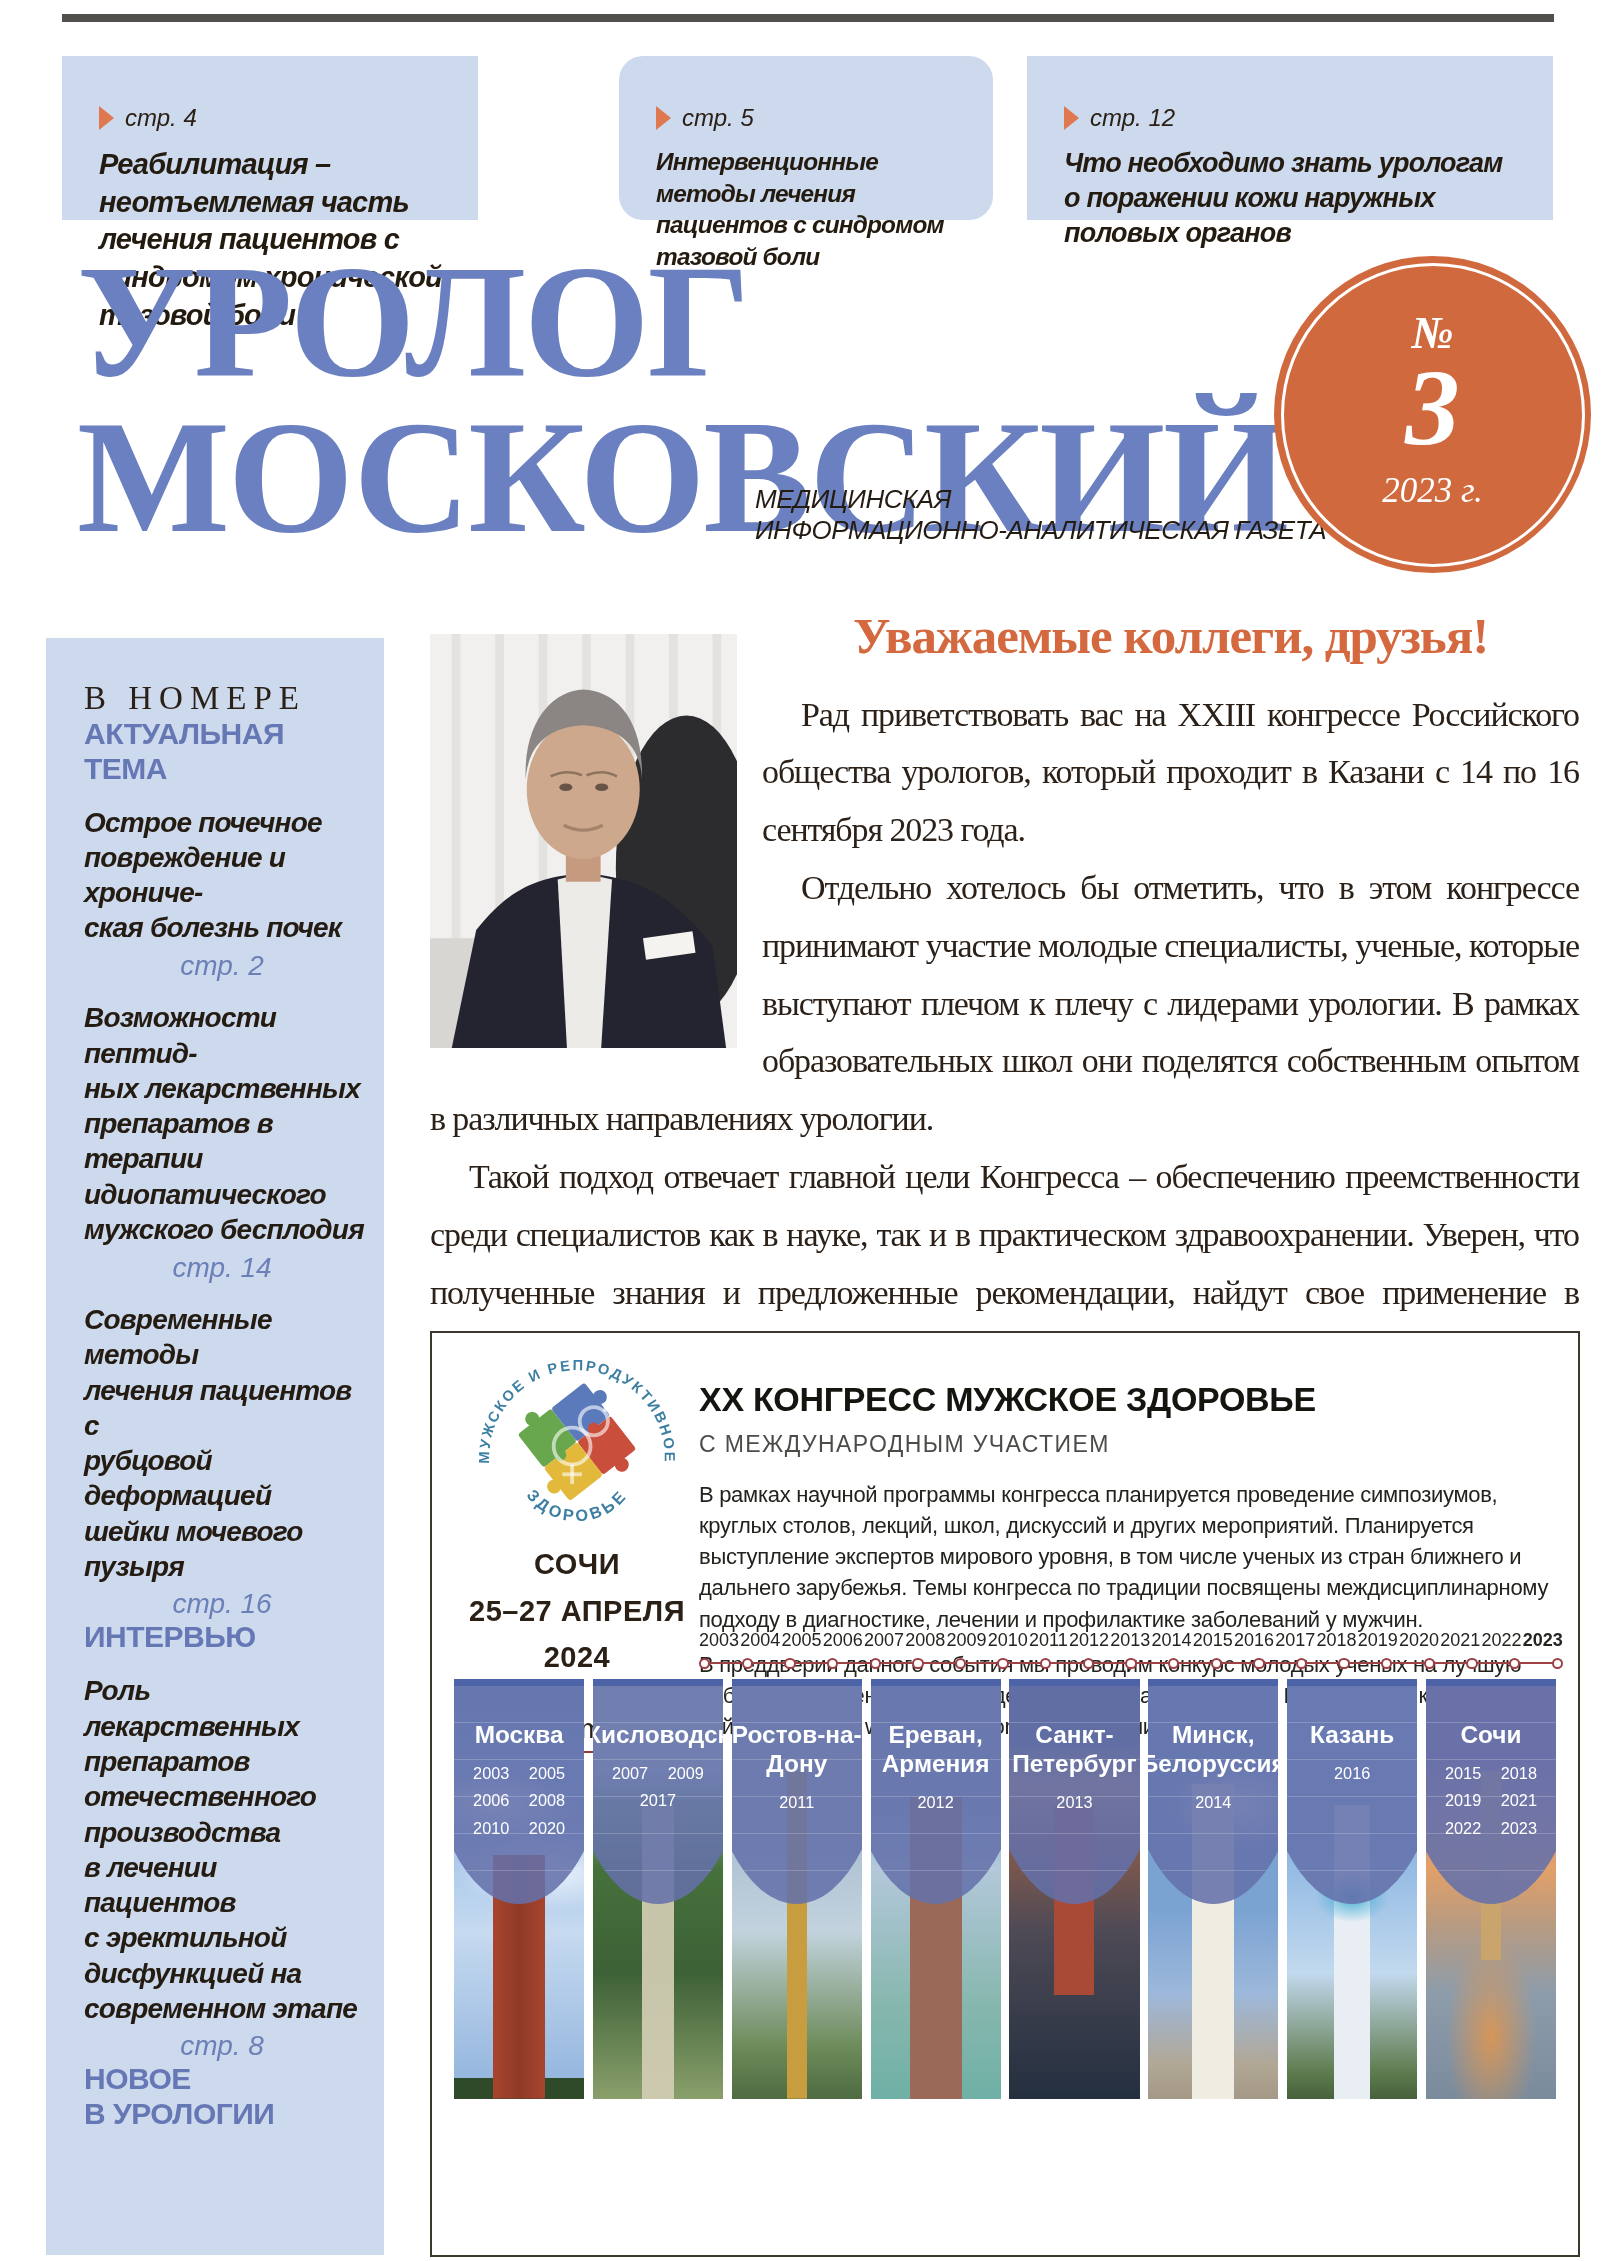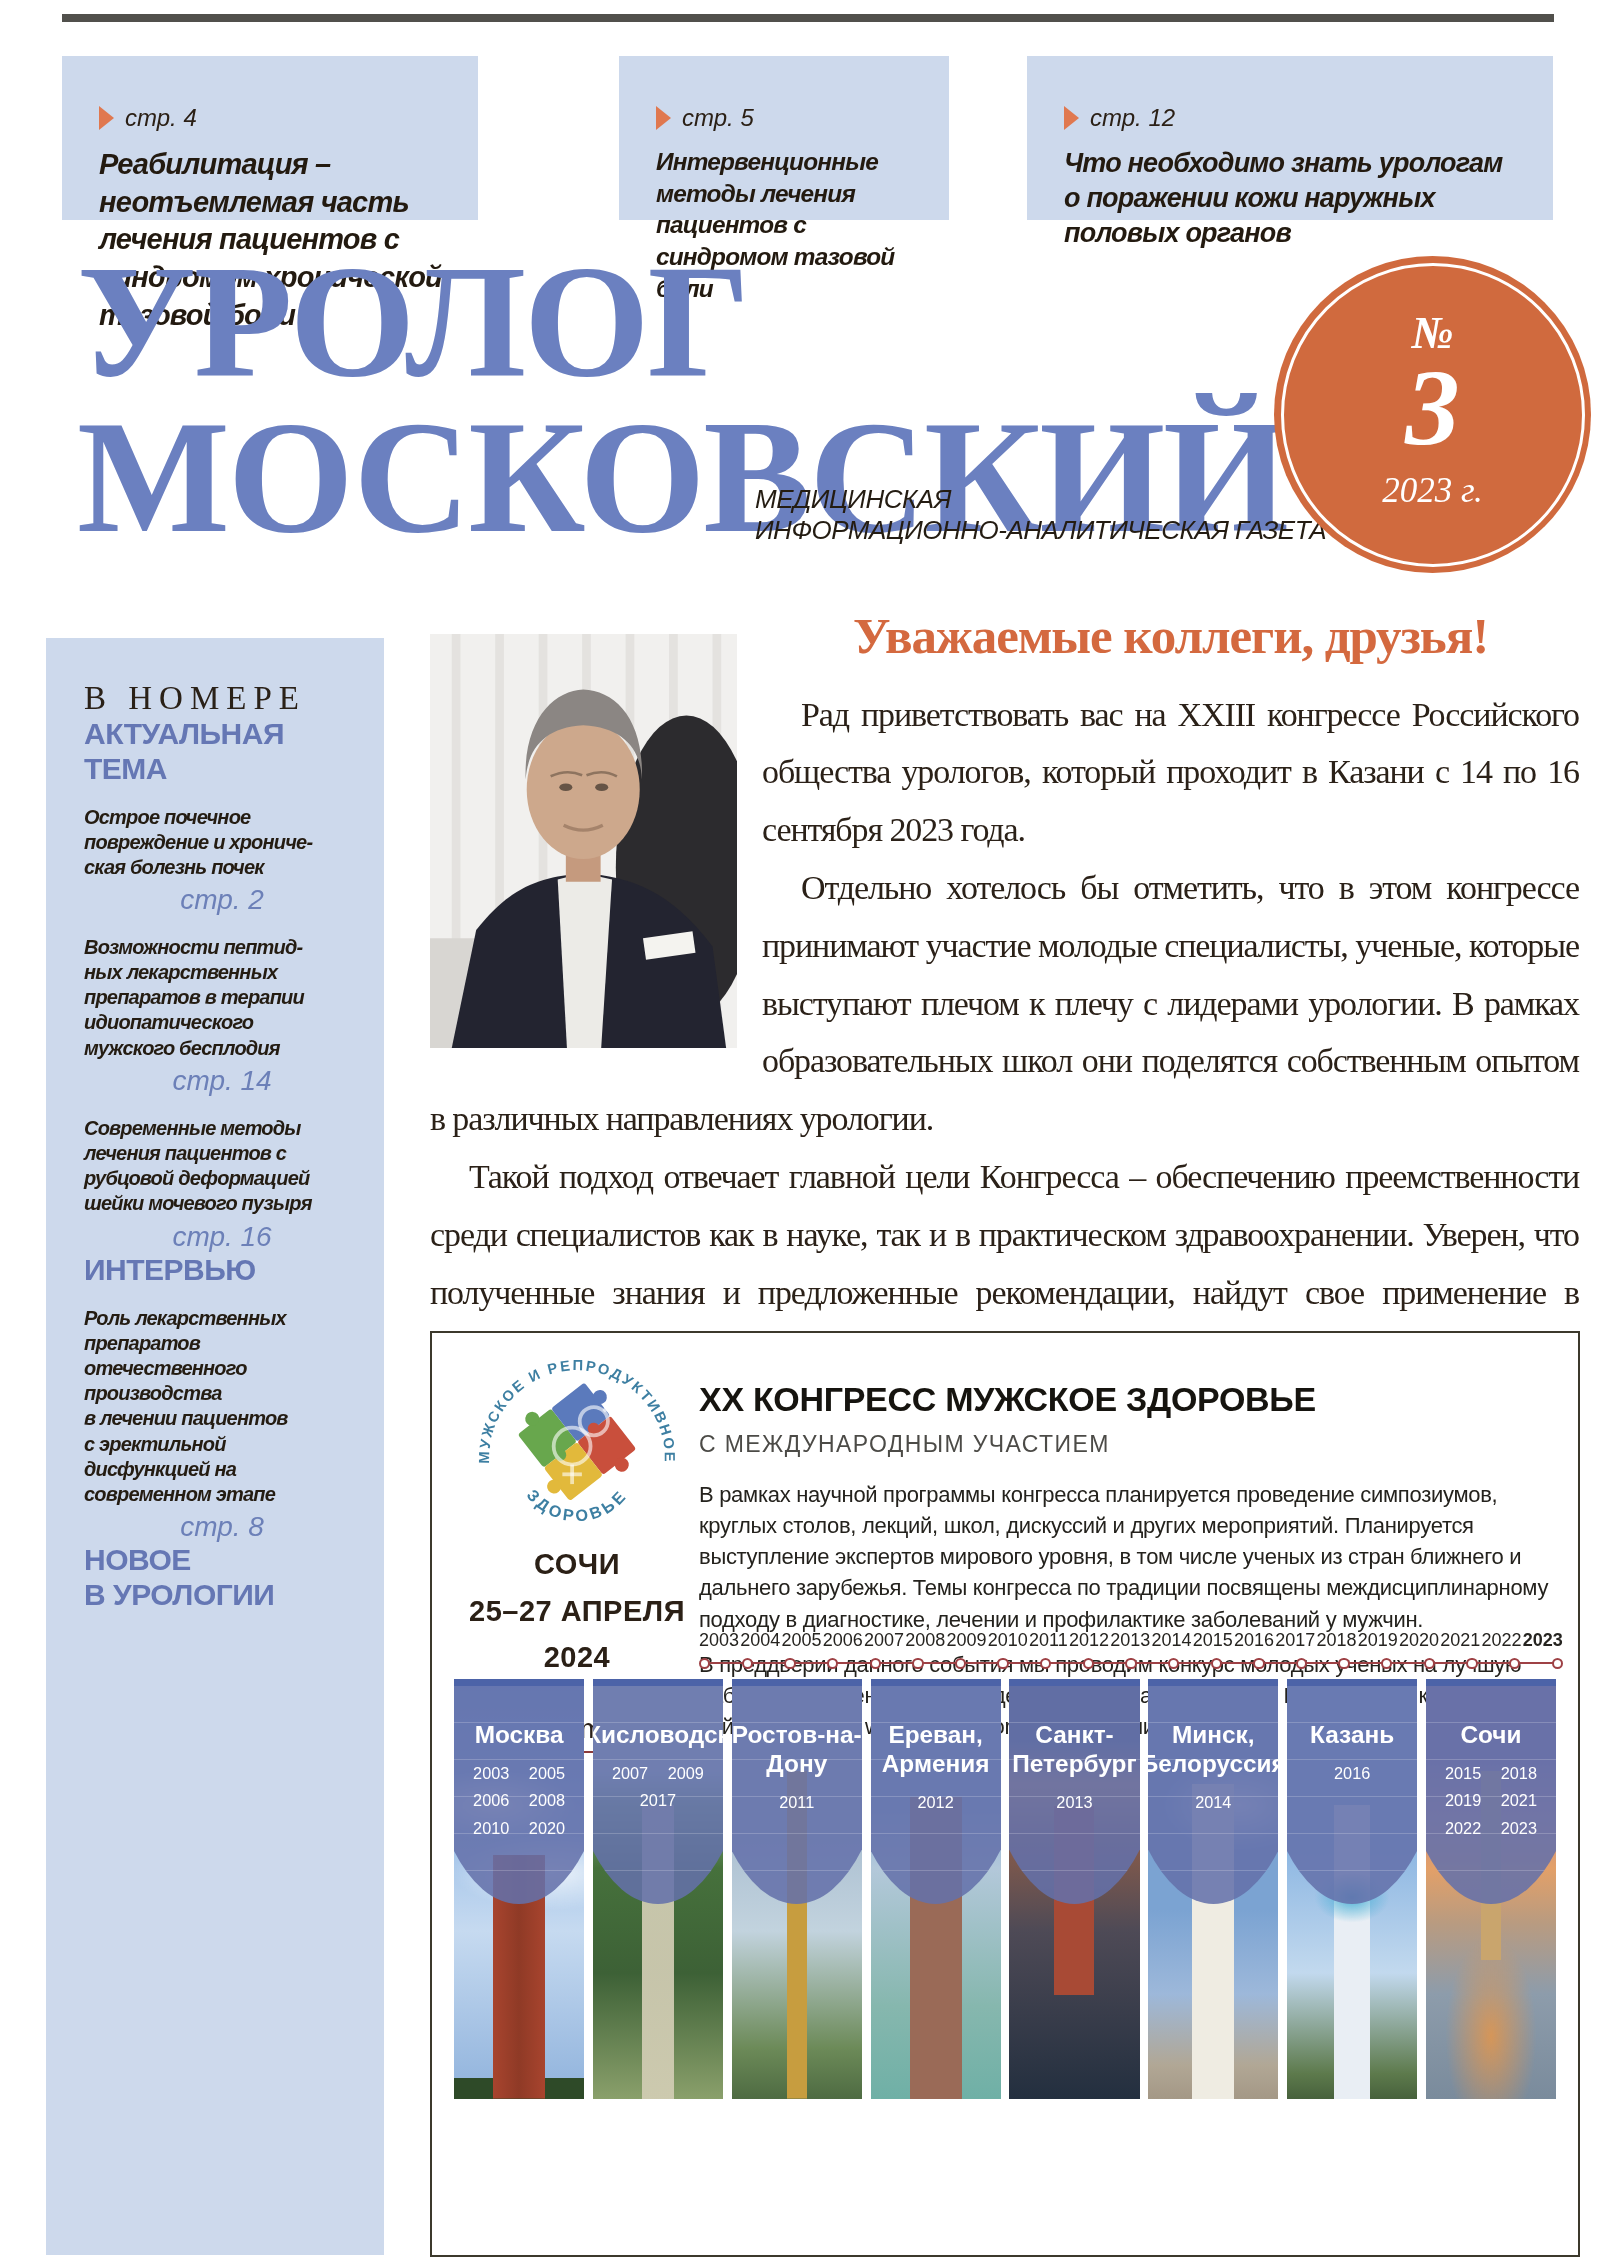--- a/index.html
+++ b/index.html
@@ -5,21 +5,21 @@
   html,body{margin:0;padding:0;background:#fff;}
   .page{position:relative;width:1620px;height:2261px;background:#fff;overflow:hidden;
         font-family:"Liberation Sans",sans-serif;color:#241c12;}
 
   
   .top-rule{position:absolute;left:62px;top:14px;width:1492px;height:8.1px;background:#51504c;}
 
   
   .teaser{position:absolute;top:56px;height:164px;background:#cdd9ec;box-sizing:border-box;padding:48px 30px 0 37px;}
   .teaser-0{left:62px;width:416px;}
-  .teaser-1{left:619px;width:330px;}
+  .teaser-1{left:619px;width:374px;border-radius:24px;}
   .teaser-2{left:1027px;width:526px;}
   .teaser-ref{display:flex;align-items:center;gap:11px;font-style:italic;font-size:24px;color:#2b2016;}
   .arrow-icon{width:0;height:0;border-left:15px solid #e0784f;border-top:12px solid transparent;border-bottom:12px solid transparent;flex:0 0 auto;}
   .teaser-title{margin-top:14px;font-weight:bold;font-style:italic;color:#231a10;line-height:1.3;letter-spacing:-0.8px;}
   .teaser-0 .teaser-title{font-size:29px;}
   .teaser-1 .teaser-title{font-size:24.4px;}
   .teaser-2 .teaser-title{font-size:27px;}
 
   
   .mast{position:absolute;left:77px;top:243px;font-family:"Liberation Serif",serif;font-weight:bold;
@@ -33,21 +33,21 @@
   .issue-num{font-family:"Liberation Serif",serif;font-style:italic;font-weight:bold;font-size:109px;line-height:0.9;}
   .issue-year{margin-top:14px;font-family:"Liberation Serif",serif;font-style:italic;font-size:35px;}
 
   
   .sidebar{position:absolute;left:46px;top:638px;width:338px;height:1617px;background:#cdd9ec;
         box-sizing:border-box;padding:42px 16.3px 0 38px;overflow:hidden;}
   .sidebar-title{font-family:"Liberation Serif",serif;font-size:33px;letter-spacing:7px;color:#2a2118;}
   .sb-header{font-size:30px;font-weight:bold;color:#6577b4;line-height:1.15;
         white-space:pre-line;letter-spacing:-0.5px;}
   .sb-article{margin-top:18.5px;}
-  .sb-article-title{font-size:20px;font-weight:bold;font-style:italic;line-height:1.26;color:#241c12;
+  .sb-article-title{font-size:28px;font-weight:bold;font-style:italic;line-height:1.26;color:#241c12;
         white-space:pre-line;letter-spacing:-0.8px;}
   .sb-page-ref{margin-top:4.3px;text-align:center;font-size:28px;font-style:italic;color:#6c80b8;padding-right:7.6px;}
 
   
   .greeting{position:absolute;left:430px;top:607px;width:1149px;}
   .portrait{float:left;width:307px;height:414px;margin:27px 25px 11px 0;background:#efeeec;}
   .greet-headline{text-align:center;font-family:"Liberation Serif",serif;font-weight:bold;
         color:#d4693f;font-size:51px;margin:0 0 20.6px 0;letter-spacing:-1.1px;}
   .greeting p{font-family:"Liberation Serif",serif;font-size:34px;line-height:1.7;color:#2b2118;
         text-align:justify;text-indent:39px;margin:0;letter-spacing:-1.1px;}

